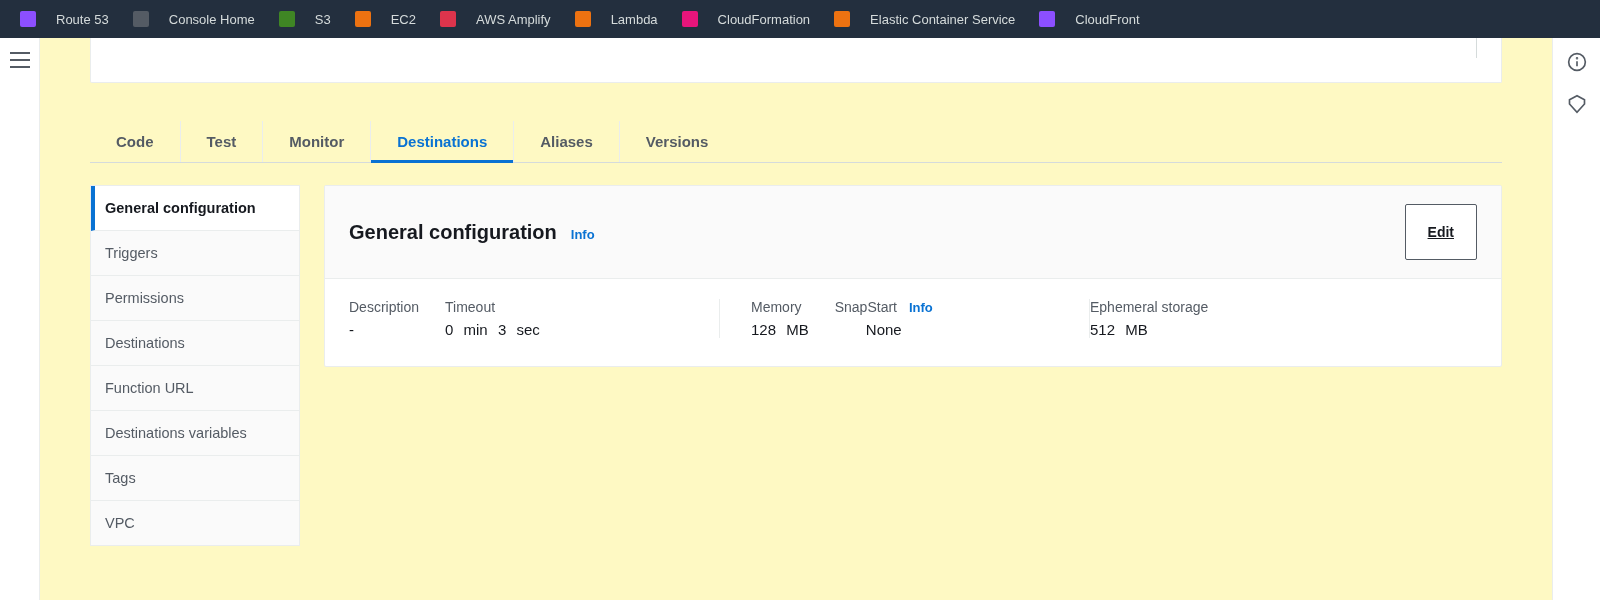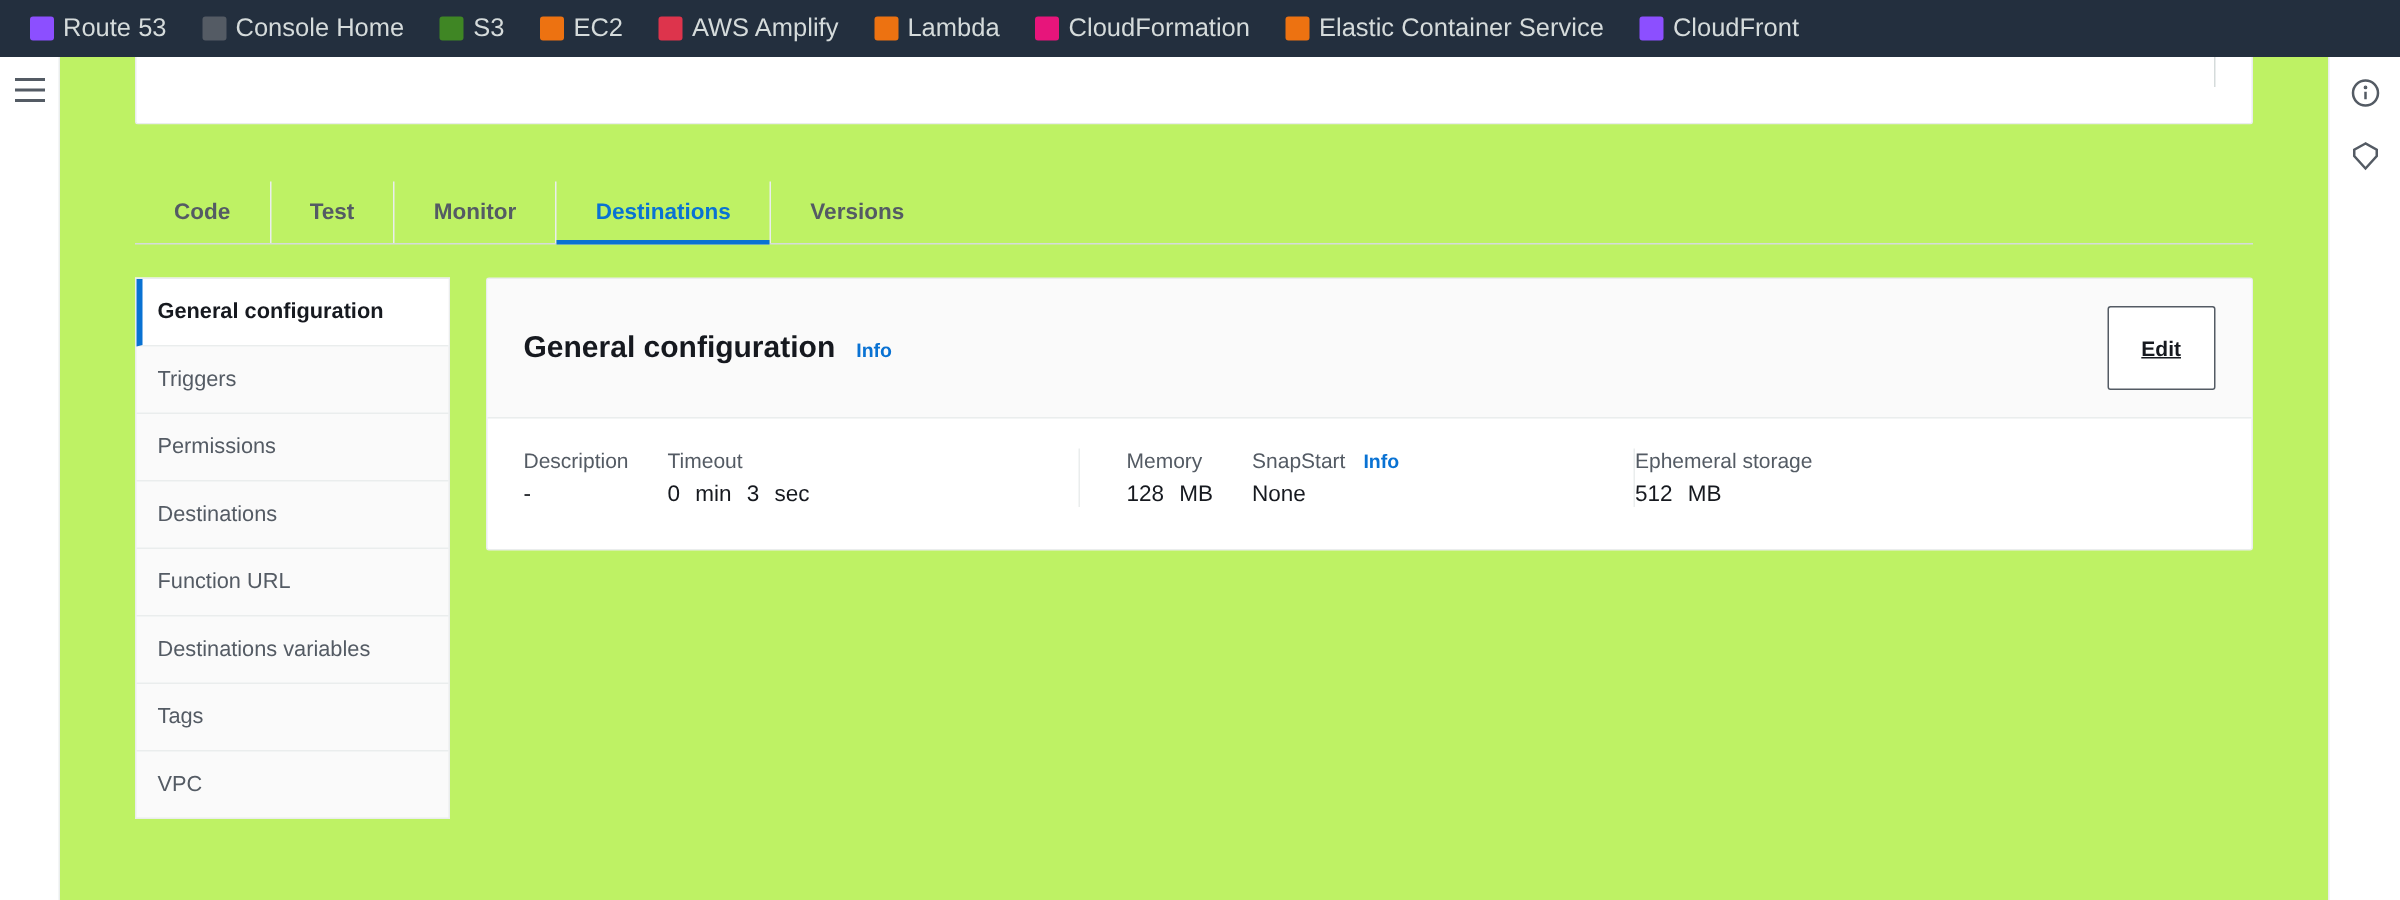--- a/index.html
+++ b/index.html
@@ -17,24 +17,24 @@
     background: #232f3e;
     height: 38px;
     display: flex;
     align-items: center;
     padding: 0 10px;
     gap: 4px;
   }
   .svc-item {
     display: flex;
     align-items: center;
-    gap: 6px;
+    gap: 20px;
     padding: 4px 10px;
     color: #d5dbdb;
-    font-size: 17px;
+    font-size: 13px;
     cursor: pointer;
     border-radius: 2px;
   }
   .svc-ico {
     width: 16px; height: 16px;
     display: inline-block;
     border-radius: 2px;
     font-size: 10px;
     line-height: 16px;
     text-align: center;
@@ -74,21 +74,21 @@
     width: 20px; height: 20px;
     color: #545b64;
     cursor: pointer;
   }
 
   
   .main {
     position: absolute;
     left: 40px; right: 48px; top: 38px; bottom: 0;
     overflow: hidden;
-    background: #bef264;
+    background: #fef9c3;
   }
 
   .top-stub {
     margin: 0 50px 0 50px;
     height: 45px;
     background: #fff;
     border: 1px solid #eaeded;
     border-top: none;
     border-radius: 0 0 2px 2px;
     position: relative;
@@ -194,21 +194,21 @@
   .panel-body {
     padding: 20px 24px 28px 24px;
     display: flex;
   }
   .col {
     display: flex;
     flex-direction: row;
     gap: 26px;
   }
   .col-1 { flex: 0 0 370px; }
-  .col-2 { flex: 0 0 370px; border-left: 1px solid #eaeded; padding-left: 31px; }
+  .col-2 { flex: 0 0 370px; border-left: 1px solid #eaeded; padding-left: 31px; text-align: center; }
   .col-3 { flex: 1; border-left: 1px solid #eaeded; }
   .field-label {
     font-size: 14px;
     color: #545b64;
     display: flex; align-items: center; gap: 12px;
     margin-bottom: 6px;
   }
   .field-value {
     font-size: 15px;
     color: #16191f;
@@ -277,20 +277,21 @@
 </div>
 
 <div class="main">
   <div class="top-stub"></div>
 
   <div class="tabs">
     <div class="tab"><span>Code</span></div>
     <div class="tab"><span>Test</span></div>
     <div class="tab"><span>Monitor</span></div>
     <div class="tab active"><span>Destinations</span></div>
+    <div class="tab"><span>Aliases</span></div>
     <div class="tab"><span>Versions</span></div>
   </div>
 
   <div class="content-row">
     <nav class="side-nav">
       <a class="active">General configuration</a>
       <a>Triggers</a>
       <a>Permissions</a>
       <a>Destinations</a>
       <a>Function URL</a>

